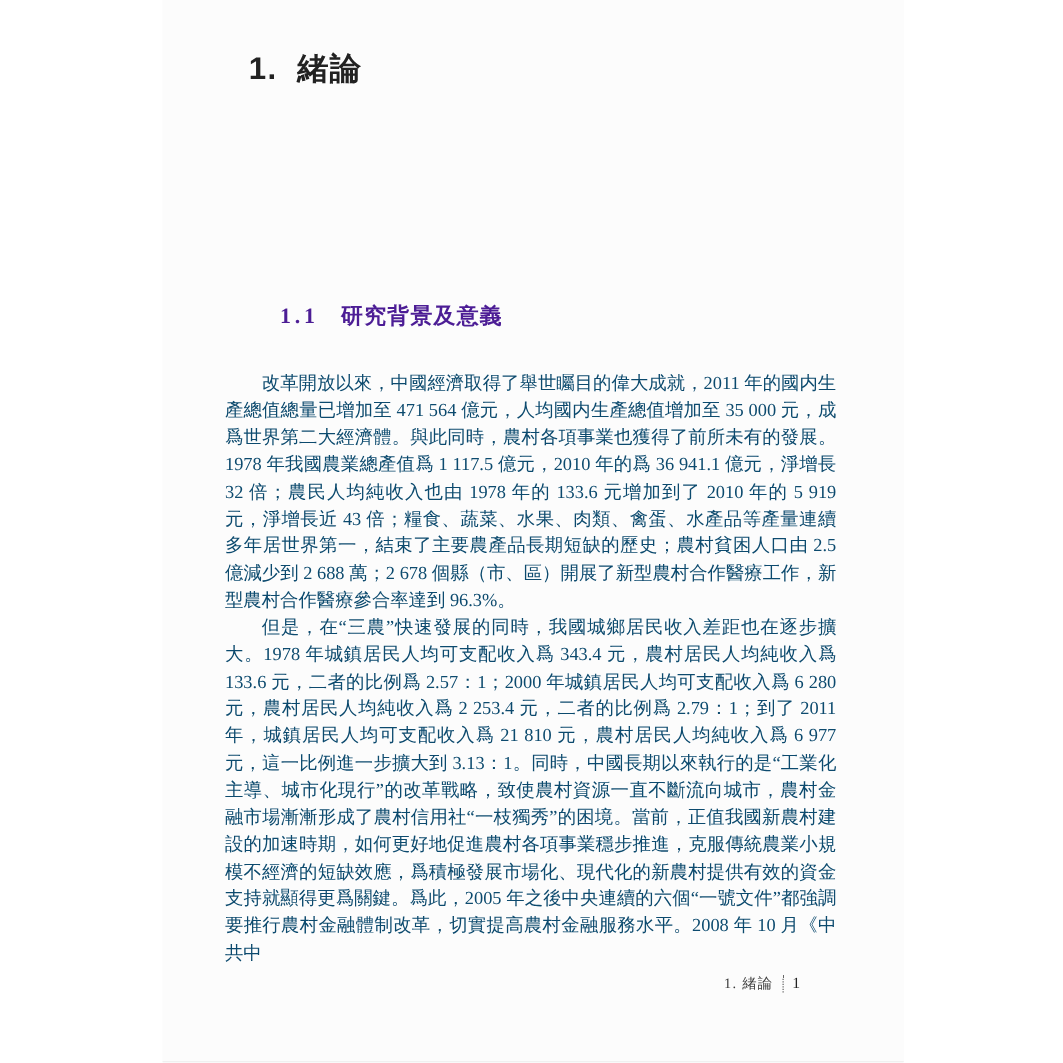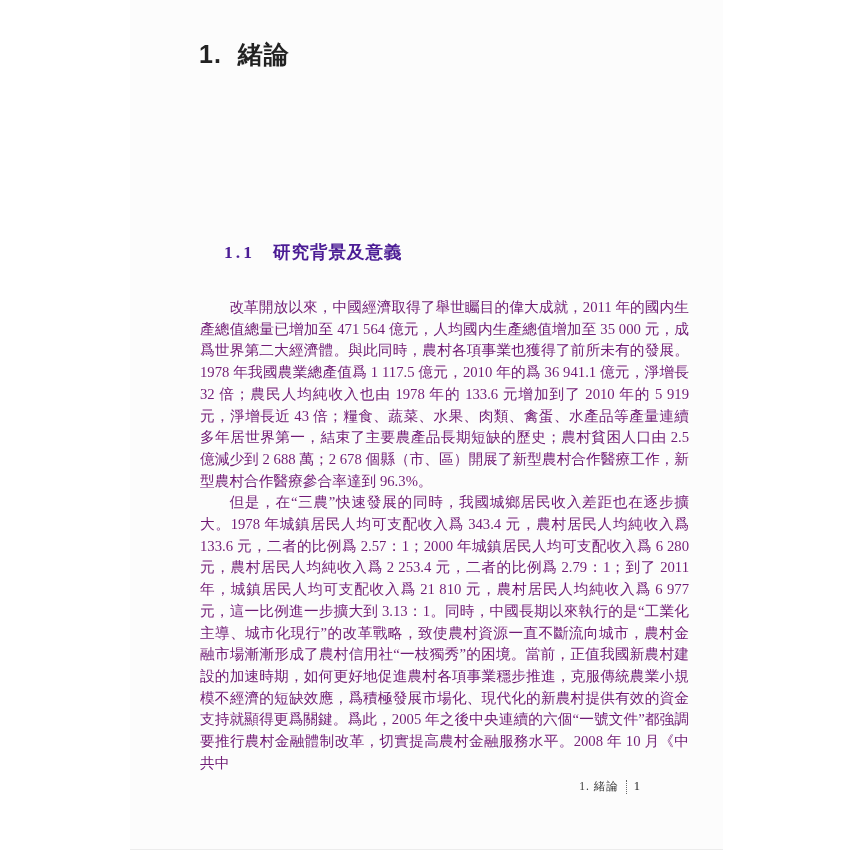--- a/index.html
+++ b/index.html
@@ -50,27 +50,27 @@
     font-weight: bold;
     letter-spacing: 1px;
     color: #4c1d95;
   }
   .section-heading .num {
     margin-right: 18px;
     letter-spacing: 3px;
   }
   .body-text {
     position: absolute;
-    left: 200px;
+    left: 180px;
     top: 297px;
     width: 489px;
     font-size: 14.7px;
     line-height: 21.7px;
     text-align: justify;
-    color: #701a75;
+    color: #0c4a6e;
   }
   .body-text p {
     margin: 0;
     padding: 0;
     text-indent: 2em;
   }
   .page-footer {
     position: absolute;
     top: 779px;
     left: 0;

